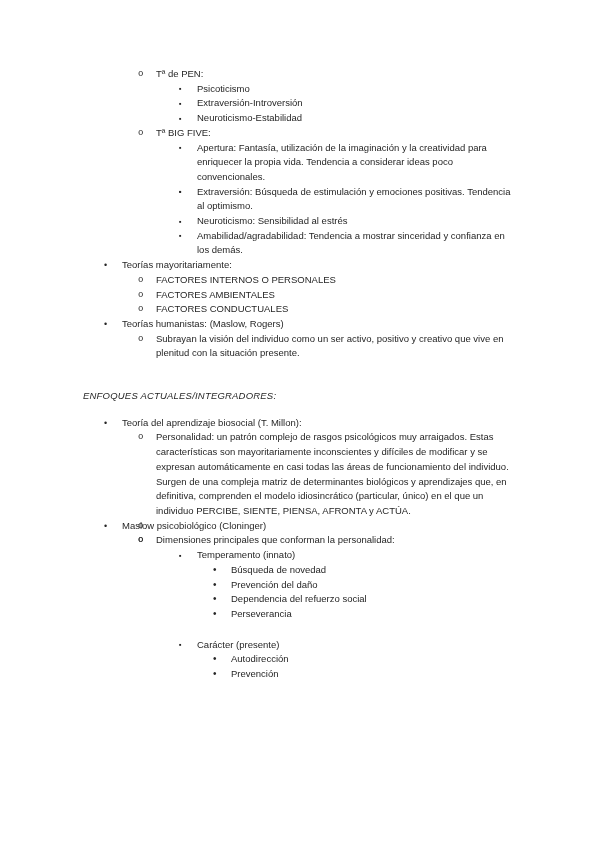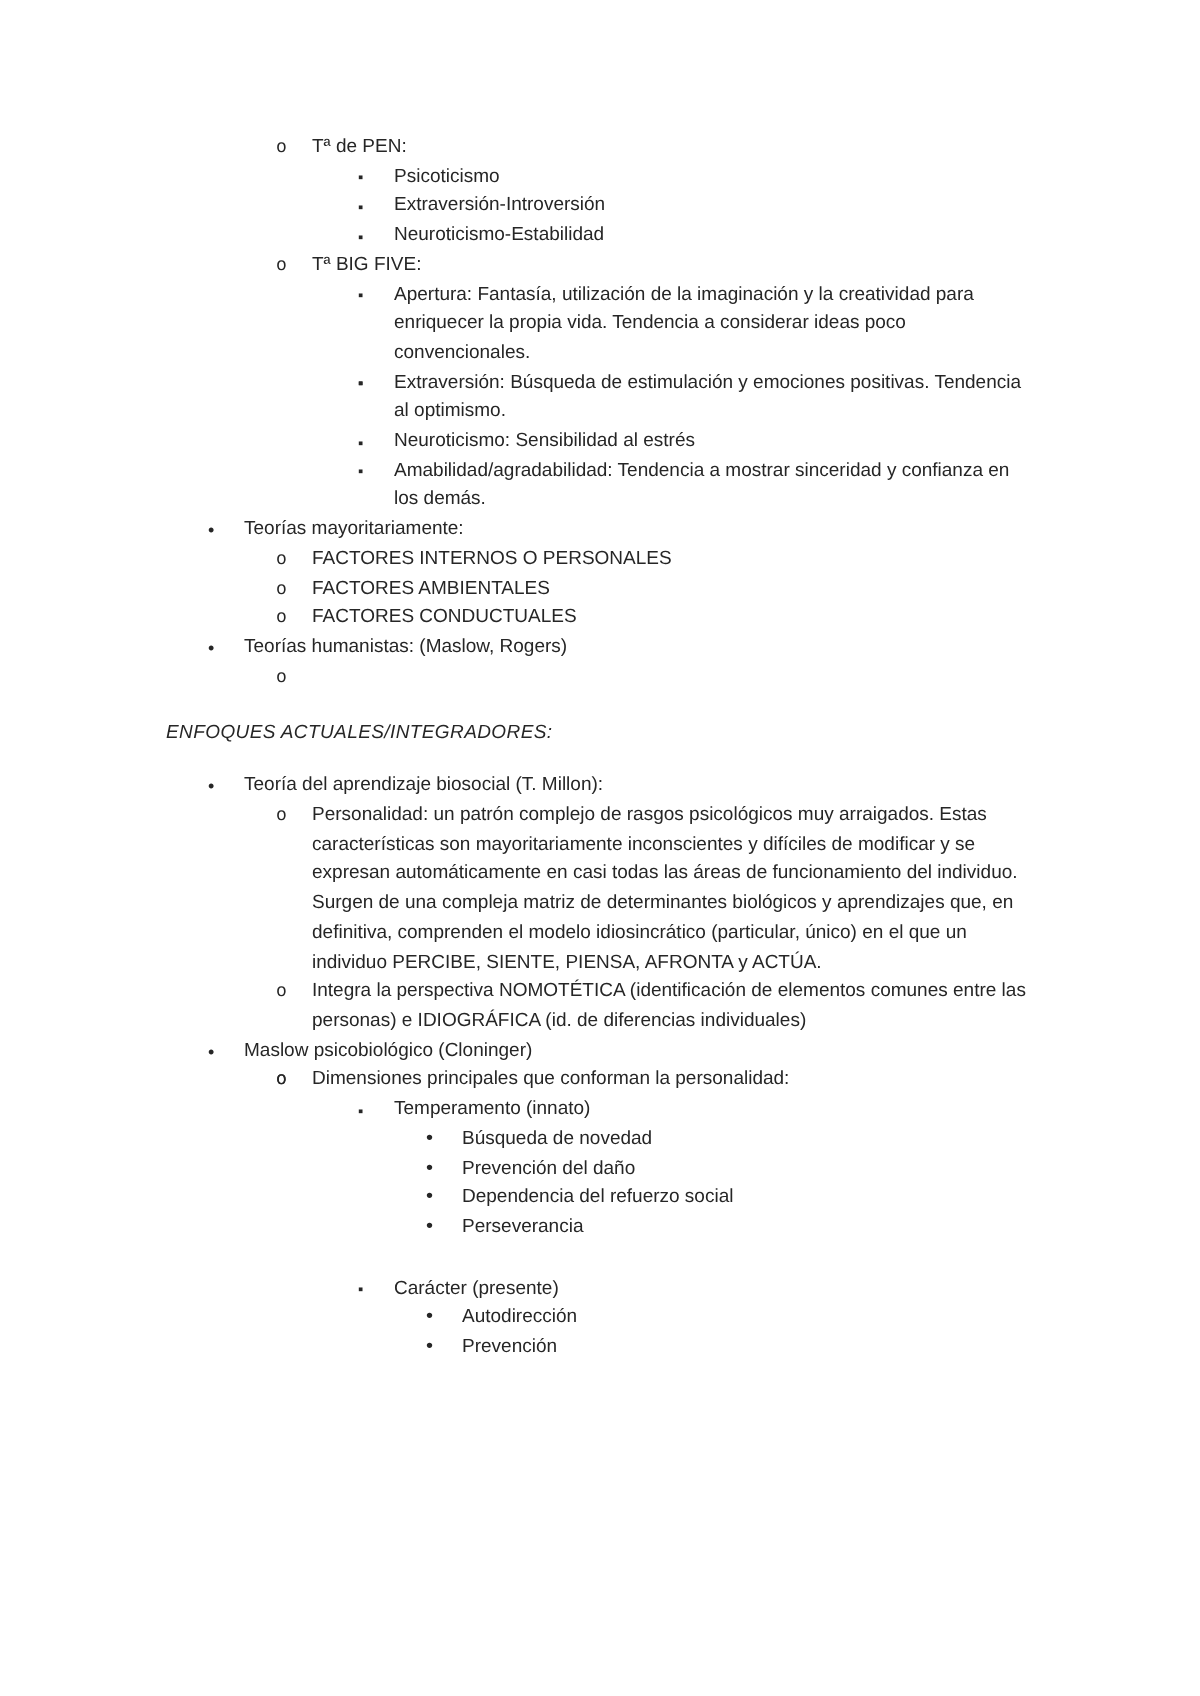--- a/index.html
+++ b/index.html
@@ -66,27 +66,27 @@
       <div class="item lv3"><span class="bullet b3">▪</span><span>Apertura: Fantasía, utilización de la imaginación y la creatividad para enriquecer la propia vida. Tendencia a considerar ideas poco convencionales.</span></div>
       <div class="item lv3"><span class="bullet b3">▪</span></div>
       <div class="item lv3"><span class="bullet b3">▪</span><span>Extraversión: Búsqueda de estimulación y emociones positivas. Tendencia al optimismo.</span></div>
       <div class="item lv3"><span class="bullet b3">▪</span><span>Neuroticismo: Sensibilidad al estrés</span></div>
       <div class="item lv3"><span class="bullet b3">▪</span><span>Amabilidad/agradabilidad: Tendencia a mostrar sinceridad y confianza en los demás.</span></div>
       <div class="item lv1"><span class="bullet b1">•</span><span>Teorías mayoritariamente:</span></div>
       <div class="item lv2"><span class="bullet b2">o</span><span>FACTORES INTERNOS O PERSONALES</span></div>
       <div class="item lv2"><span class="bullet b2">o</span><span>FACTORES AMBIENTALES</span></div>
       <div class="item lv2"><span class="bullet b2">o</span><span>FACTORES CONDUCTUALES</span></div>
       <div class="item lv1"><span class="bullet b1">•</span><span>Teorías humanistas: (Maslow, Rogers)</span></div>
-      <div class="item lv2"><span class="bullet b2">o</span></div>
+      <div class="item lv2"><span class="bullet b2">o</span><span>Subrayan la visión del individuo como un ser activo, positivo y creativo que vive en plenitud con la situación presente.</span></div>
       <div class="spacer" style="height: 28px;"></div>
       <div class="heading">ENFOQUES ACTUALES/INTEGRADORES:</div>
       <div class="spacer" style="height: 12px;"></div>
       <div class="item lv1"><span class="bullet b1">•</span><span>Teoría del aprendizaje biosocial (T. Millon):</span></div>
       <div class="item lv2"><span class="bullet b2">o</span><span>Personalidad: un patrón complejo de rasgos psicológicos muy arraigados. Estas características son mayoritariamente inconscientes y difíciles de modificar y se expresan automáticamente en casi todas las áreas de funcionamiento del individuo. Surgen de una compleja matriz de determinantes biológicos y aprendizajes que, en definitiva, comprenden el modelo idiosincrático (particular, único) en el que un individuo PERCIBE, SIENTE, PIENSA, AFRONTA y ACTÚA.</span></div>
-      <div class="item lv2"><span class="bullet b2">o</span><span>Integra la perspectiva NOMOTÉTICA (identificación de elementos comunes entre las personas) e IDIOGRÁFICA (id. de diferencias individuales)</span></div>
+      <div class="item lv2"><span class="bullet b2">o</span></div>
       <div class="item lv1"><span class="bullet b1">•</span><span>Maslow psicobiológico (Cloninger)</span></div>
       <div class="item lv2"><span class="bullet b2">o</span></div>
       <div class="item lv2"><span class="bullet b2">o</span><span>Dimensiones principales que conforman la personalidad:</span></div>
       <div class="item lv3"><span class="bullet b3">▪</span><span>Temperamento (innato)</span></div>
       <div class="item lv4"><span class="bullet b4">•</span><span>Búsqueda de novedad</span></div>
       <div class="item lv4"><span class="bullet b4">•</span><span>Prevención del daño</span></div>
       <div class="item lv4"><span class="bullet b4">•</span><span>Dependencia del refuerzo social</span></div>
       <div class="item lv4"><span class="bullet b4">•</span><span>Perseverancia</span></div>
       <div class="spacer" style="height: 16px;"></div>
       <div class="item lv3"><span class="bullet b3">▪</span><span>Carácter (presente)</span></div>

